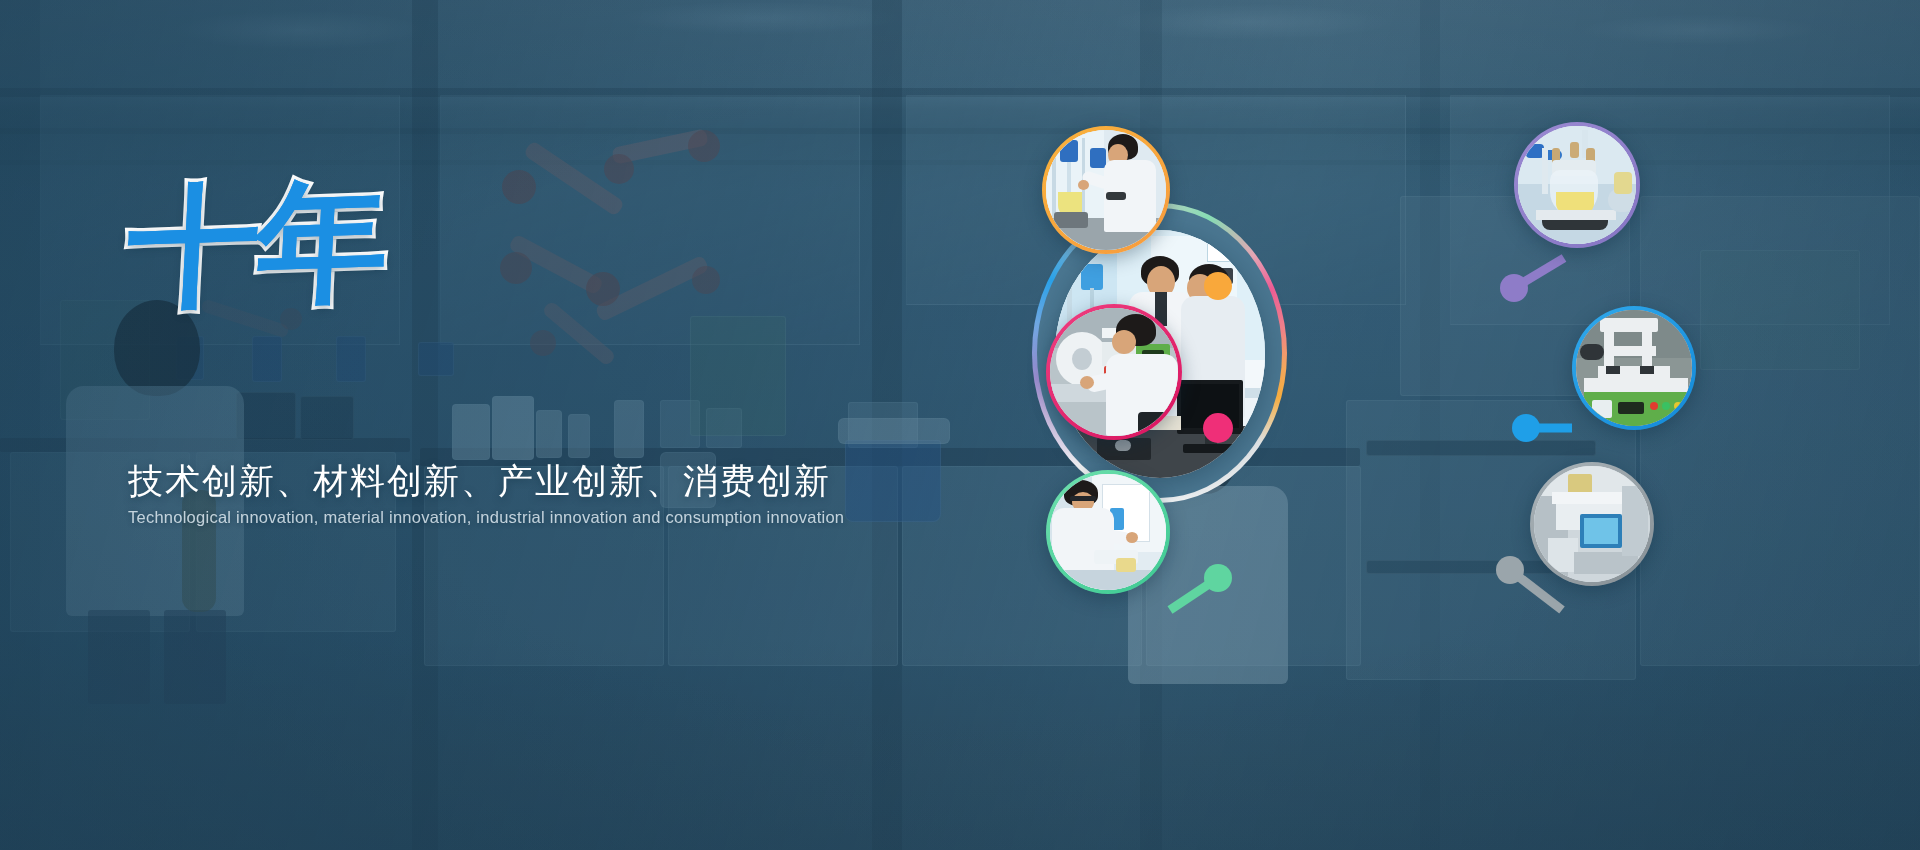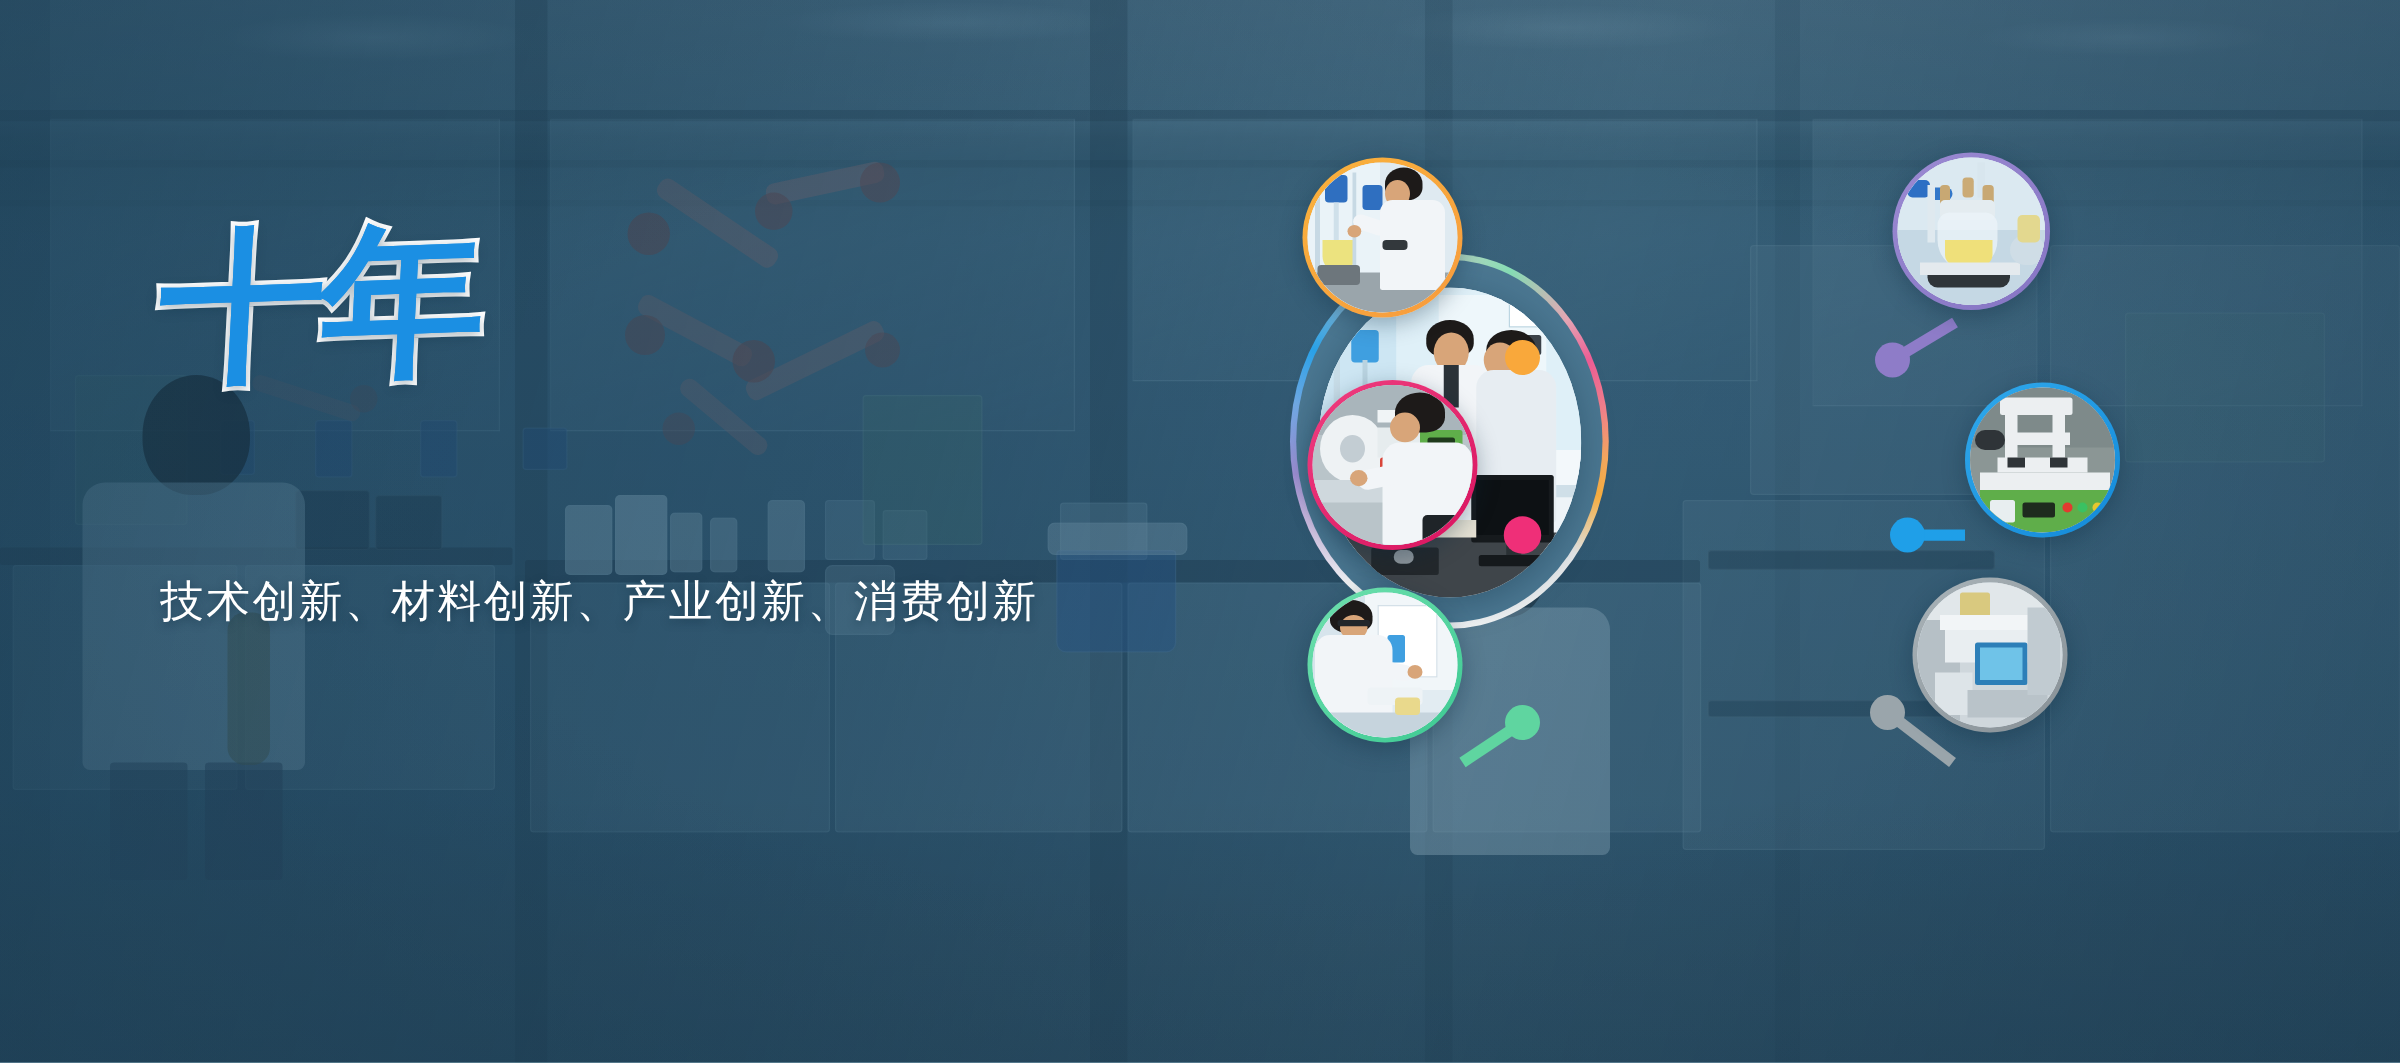--- a/index.html
+++ b/index.html
@@ -320,20 +320,21 @@
 
   <div class="text-block">
 
     <div class="headline-row">
       <div class="calli">十年</div>
       <div class="calli-fill">十年</div>
 
     </div>
 
     <div class="tagline">技术创新、材料创新、产业创新、消费创新</div>
+    <div class="subline">Technological innovation, material innovation, industrial innovation and consumption innovation</div>
   </div>
 
   <div class="composition">
 
     <svg width="1100" height="560" style="position:absolute;left:0;top:0;">
       <line x1="398" y1="338" x2="362" y2="338" stroke="#ef2f78" stroke-width="9"></line>
       <line x1="706" y1="338" x2="752" y2="338" stroke="#1f9fe8" stroke-width="9"></line>
       <line x1="398" y1="488" x2="350" y2="520" stroke="#5fd5a0" stroke-width="9"></line>
       <line x1="690" y1="480" x2="742" y2="520" stroke="#9aa5ab" stroke-width="9"></line>
       <line x1="398" y1="196" x2="352" y2="164" stroke="#f9a83b" stroke-width="9"></line>

